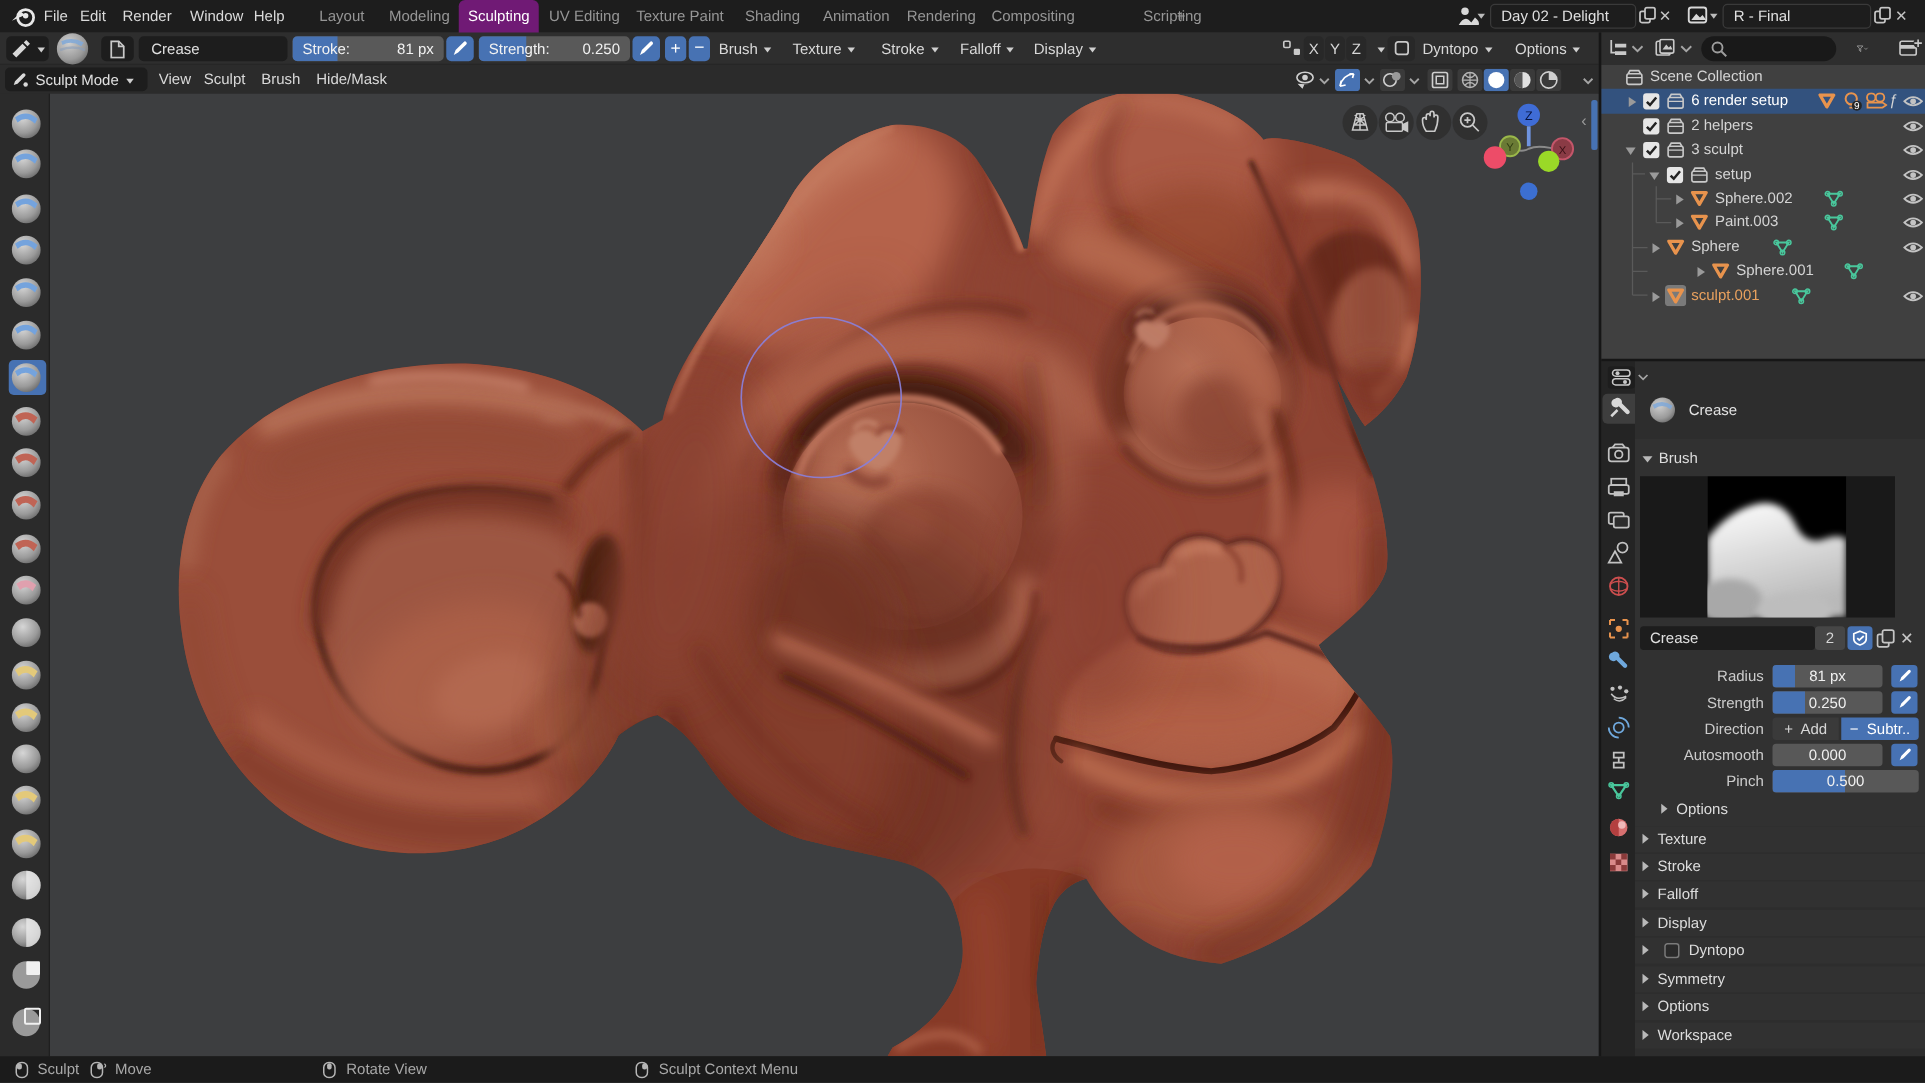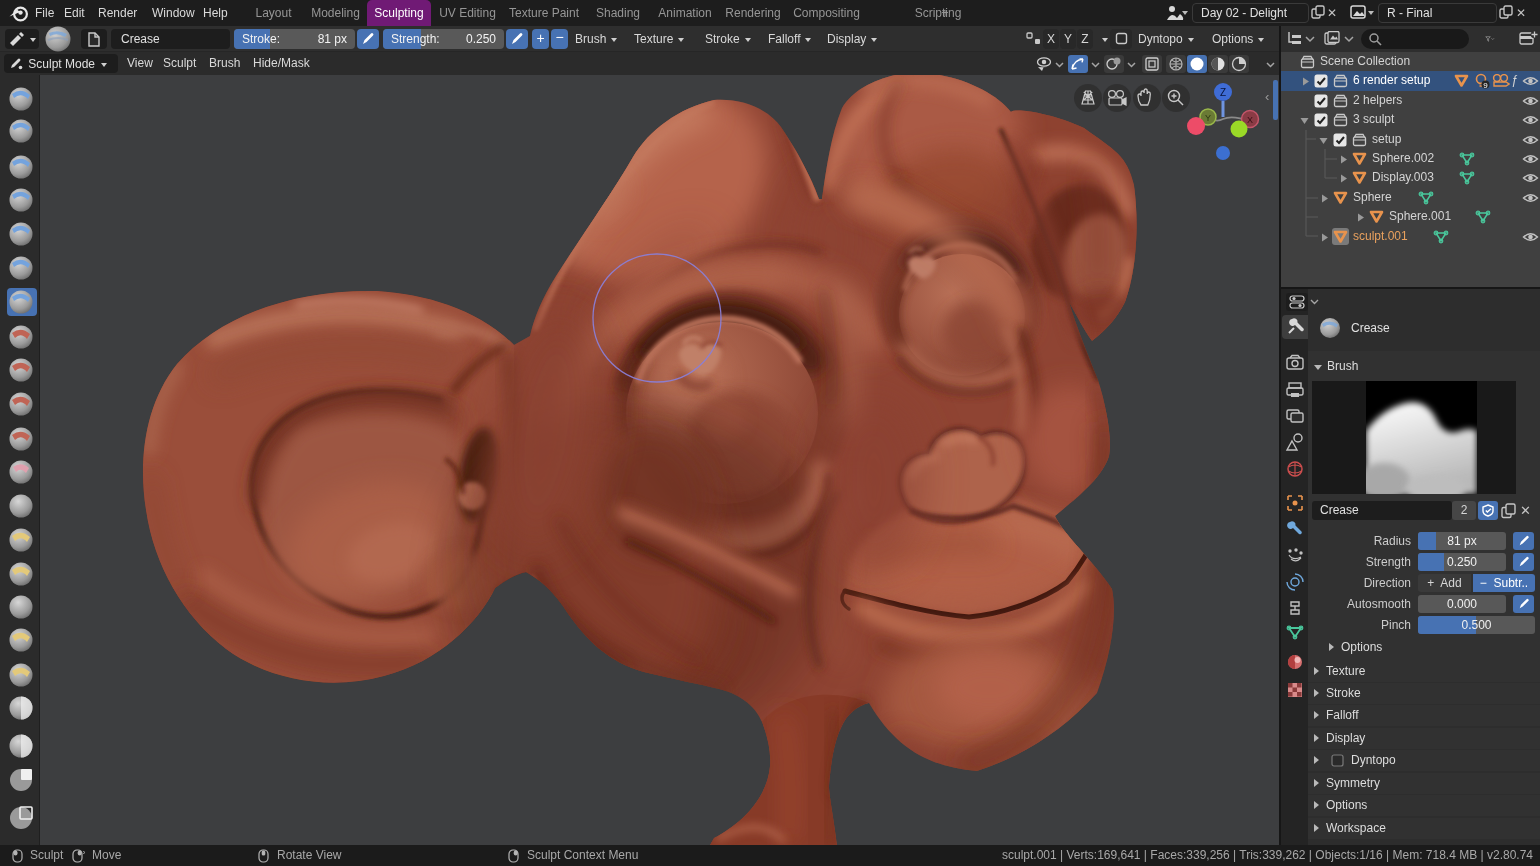--- a/index.html
+++ b/index.html
@@ -609,21 +609,21 @@
         <circle cx="8.5" cy="6" r="2.3" fill="#c3c3c3"></circle>
       </svg>
     </div>
     <div class="orow" style="top:116.4px;">
       <svg class="abs" style="left:59px;top:6px" width="8" height="9" viewBox="0 0 8 9">
         <path d="M1 0.5 L7 4.5 L1 8.5 Z" fill="#9a9a9a"></path>
       </svg>
       <svg class="abs" style="left:70px;top:1px" width="17" height="17" viewBox="0 0 17 17">
         <path d="M3 4 L14 4 L8.5 13.5 Z" fill="none" stroke="#e8934d" stroke-width="2.6" stroke-linejoin="round"></path>
       </svg>
-      <span class="abs" style="left:91px;color:#d4d4d4">Display.003</span>
+      <span class="abs" style="left:91px;color:#d4d4d4">Paint.003</span>
       <svg class="abs" style="left:178px;top:2px" width="16" height="16" viewBox="0 0 16 16">
         <path d="M3 4 L13 4 L8 12 Z" fill="none" stroke="#49c79c" stroke-width="1.5"></path>
         <circle cx="3" cy="4" r="1.8" fill="none" stroke="#49c79c" stroke-width="1.2"></circle>
         <circle cx="13" cy="4" r="1.8" fill="none" stroke="#49c79c" stroke-width="1.2"></circle>
         <circle cx="8" cy="12" r="1.8" fill="none" stroke="#49c79c" stroke-width="1.2"></circle>
       </svg>
       <svg class="abs" style="left:241px;top:4px" width="17" height="12" viewBox="0 0 17 12">
         <path d="M1.5 6 Q8.5 -0.5 15.5 6 Q8.5 12.5 1.5 6 Z" fill="none" stroke="#c3c3c3" stroke-width="1.4"></path>
         <circle cx="8.5" cy="6" r="2.3" fill="#c3c3c3"></circle>
       </svg>
@@ -874,16 +874,15 @@
  <svg class="abs" style="left:258px;top:4px" width="11" height="14" viewBox="0 0 11 14">
       <rect x="1" y="1" width="9" height="12" rx="4" fill="none" stroke="#b5b5b5" stroke-width="1.2"></rect>
       <rect x="3.7" y="1.5" width="3.6" height="5" rx="1.6" fill="#b5b5b5"></rect>
     </svg>
  <div class="abs" style="left:277px;top:3px">Rotate View</div>
  <svg class="abs" style="left:508px;top:4px" width="11" height="14" viewBox="0 0 11 14">
       <rect x="1" y="1" width="9" height="12" rx="4" fill="none" stroke="#b5b5b5" stroke-width="1.2"></rect>
       <rect x="5.7" y="1.5" width="4" height="5" rx="2" fill="#b5b5b5"></rect>
     </svg>
  <div class="abs" style="left:527px;top:3px">Sculpt Context Menu</div>
- <div class="abs" style="right:7px;top:3px">sculpt.001 | Verts:169,641 | Faces:339,256 | Tris:339,262 | Objects:1/16 | Mem: 718.4 MB | v2.80.74</div>
 </div>
 <div class="vline" style="left:1279px;top:26px;width:2px;height:819px"></div>
 <div class="vline" style="left:1281px;top:287px;width:259px;height:2px"></div>
 
 </body></html>

